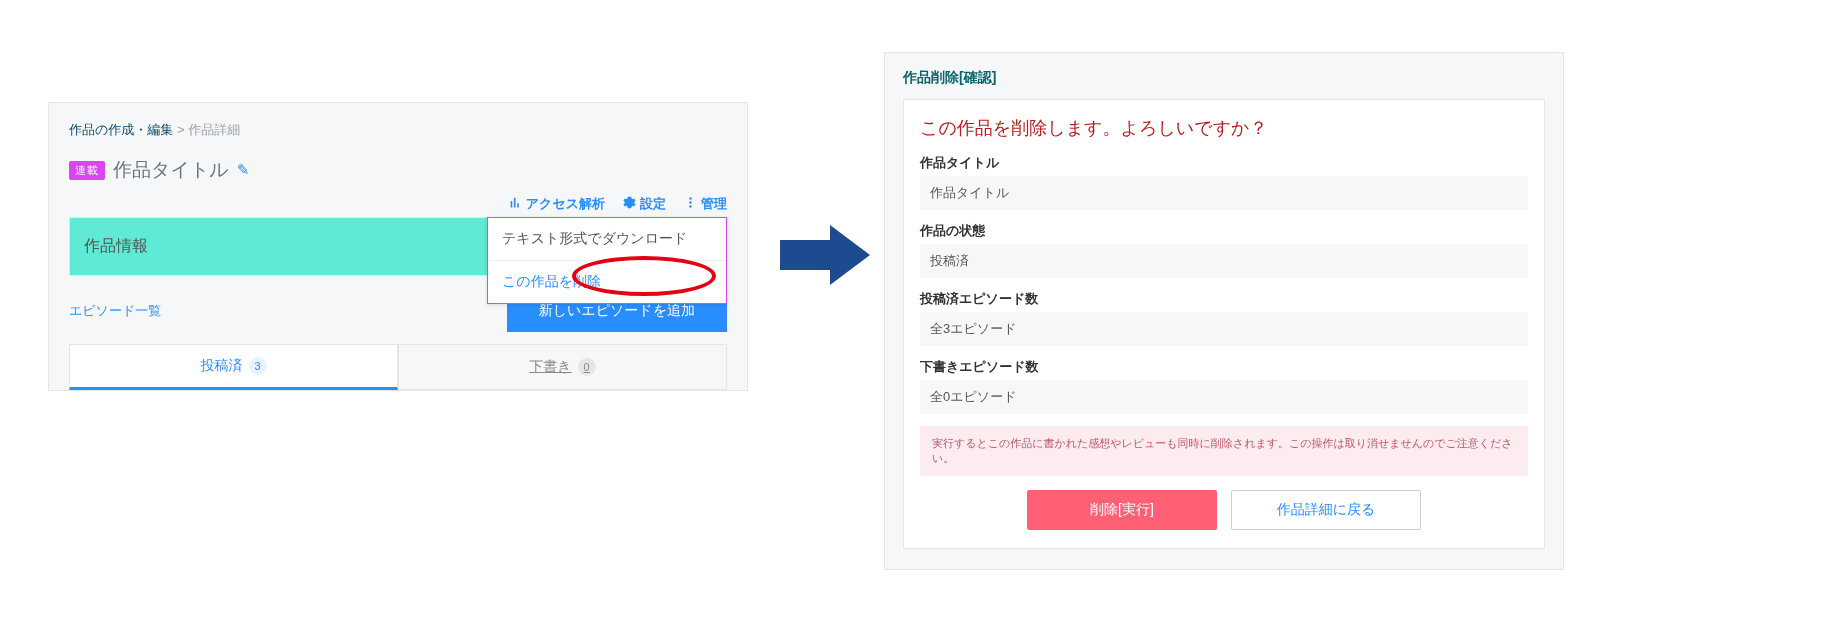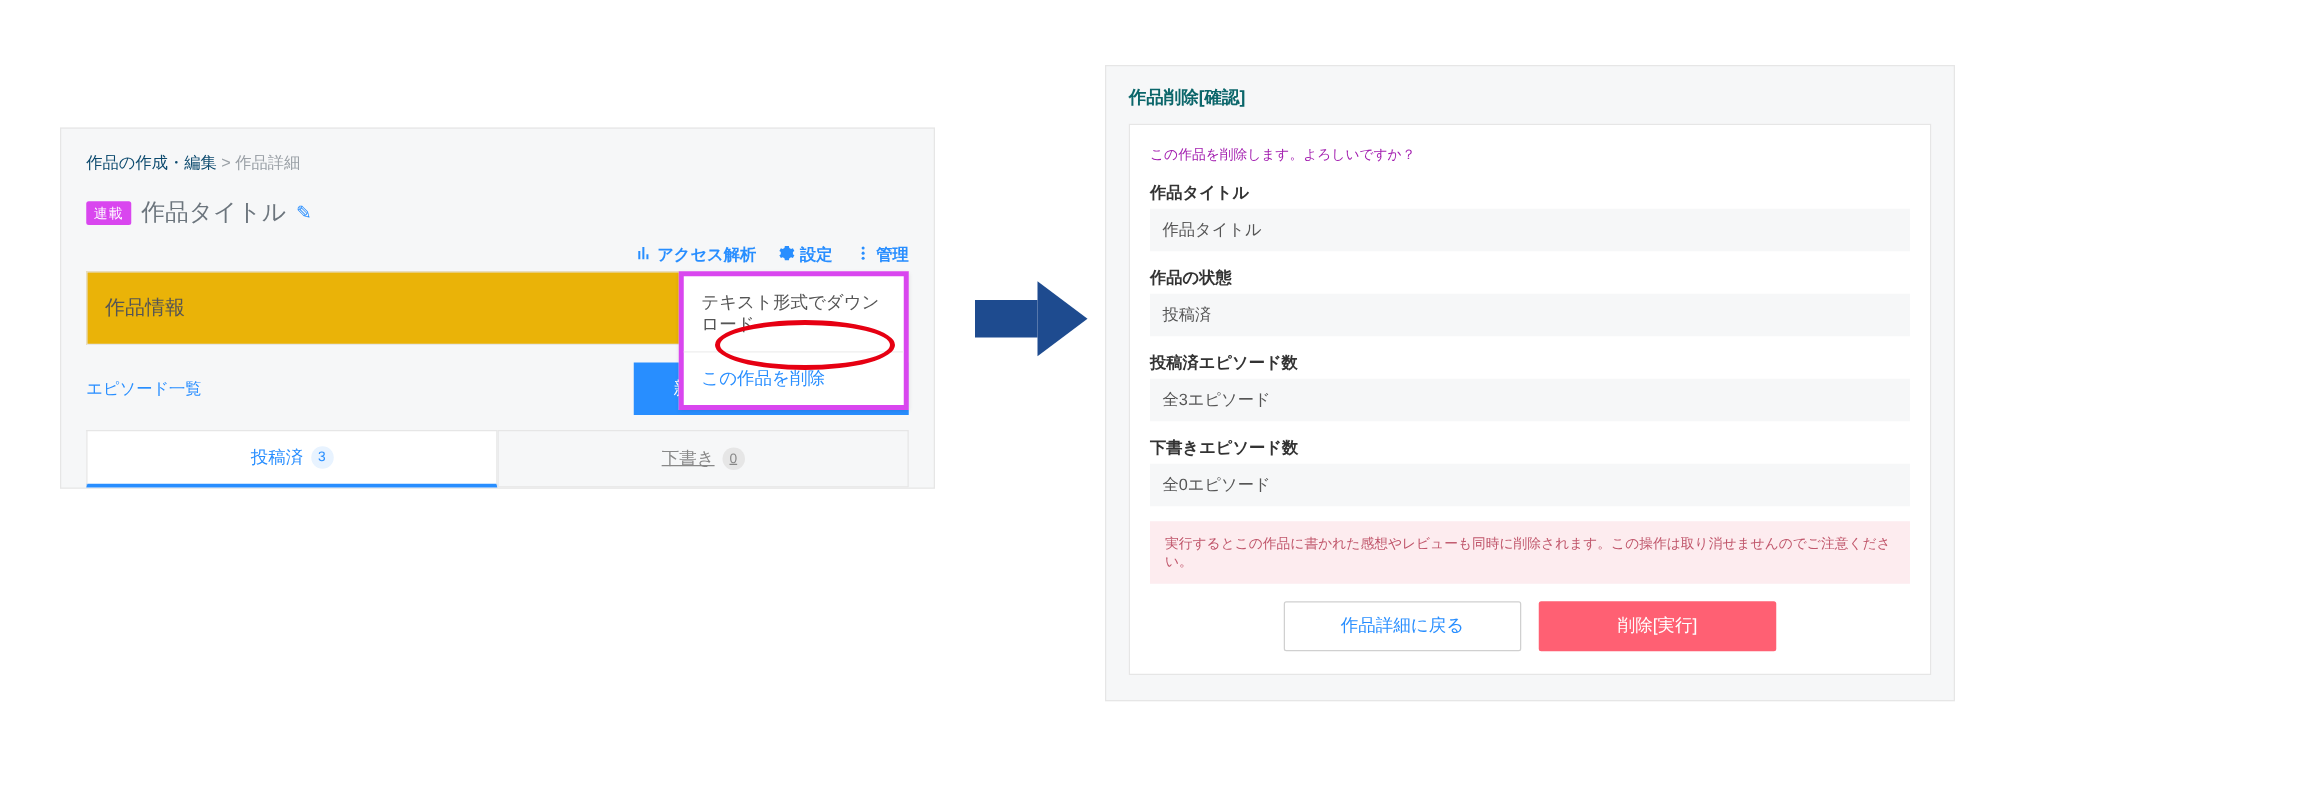--- a/index.html
+++ b/index.html
@@ -9,23 +9,23 @@
     .left-panel { position:absolute; left:48px; top:102px; width:700px; background:#f6f7f8; border:1px solid #e6e6e6; padding:18px 20px 0; }
     .breadcrumb { font-size:13px; color:#9aa0a6; margin-bottom:18px; }
     .breadcrumb a { color:#0c4a6e; text-decoration:none; }
     .title-row { display:flex; align-items:center; gap:8px; margin-bottom:4px; }
     .serial-badge { background:#d946ef; color:#fff; font-size:11px; padding:2px 6px; border-radius:2px; letter-spacing:1px; }
     .work-title { color:#6c757d; font-size:19px; font-weight:400; }
     .pencil-icon { color:#288eff; font-size:15px; }
     .toolbar { display:flex; justify-content:flex-end; gap:18px; font-size:13px; margin-top:12px; margin-bottom:4px;font-weight:bold; }
     .toolbar-item { color:#288eff; cursor:pointer; display:inline-flex; align-items:center; gap:4px; }
     .toolbar-icon { font-size:13px; }
-    .work-info-card { background:#eab308; border:1px solid #e6e6e6; padding:18px 14px; margin-bottom:14px; position:relative; }
+    .work-info-card { background:#5eead4; border:1px solid #e6e6e6; padding:18px 14px; margin-bottom:14px; position:relative; }
     .work-info-label { color:#555; font-size:16px; }
-    .dropdown { position:absolute; right:-1px; top:-1px; background:#fff; border:4px solid #d946ef; box-shadow:0 1px 4px rgba(0,0,0,.12); width:184px; z-index:10; }
+    .dropdown { position:absolute; right:-1px; top:-1px; background:#fff; border:1px solid #d946ef; box-shadow:0 1px 4px rgba(0,0,0,.12); width:240px; z-index:10; }
     .dropdown-item { padding:12px 14px; font-size:14px; color:#555; cursor:pointer; border-bottom:1px solid #eee; }
     .dropdown-item:last-child { border-bottom:none; color:#288eff; }
     .delete-emphasis { position:absolute; right:10px; top:38px; width:144px; height:40px; border:4px solid #e60012; border-radius:50%/50%; z-index:11; pointer-events:none; }
 
     .ep-header { display:flex; justify-content:space-between; align-items:center; margin-bottom:12px; }
     .ep-heading { color:#288eff; font-size:13px; font-weight:400; }
     .add-ep-btn { background:#288eff; color:#fff; font-size:14px; padding:12px 32px; border:none; cursor:pointer; }
     .tabs { display:flex; }
     .tab { flex:1; text-align:center; padding:12px 0; font-size:14px; background:#fff; border:1px solid #e6e6e6; display:flex; align-items:center; justify-content:center; gap:6px; }
     .tab.active { color:#288eff; border-bottom:3px solid #288eff; }
@@ -35,21 +35,21 @@
 
     
     .arrow { position:absolute; left:780px; top:225px; width:90px; height:60px; }
     .arrow-shaft { position:absolute; left:0; top:15px; width:50px; height:30px; background:#1e4b8f; }
     .arrow-head { position:absolute; left:50px; top:0; width:0; height:0; border-top:30px solid transparent; border-bottom:30px solid transparent; border-left:40px solid #1e4b8f; }
 
     
     .right-panel { position:absolute; left:884px; top:52px; width:680px; background:#f6f7f8; border:1px solid #e6e6e6; padding:16px 18px 20px; }
     .confirm-title { color:#0b666a; font-weight:700; font-size:14px; margin-bottom:12px; }
     .confirm-card { background:#fff; border:1px solid #e6e6e6; padding:16px 16px 18px; }
-    .confirm-msg { font-size:11px; color:#a21caf; margin-bottom:14px; }
+    .confirm-msg { font-size:18px; color:#b91c1c; margin-bottom:14px; }
     .field-label { font-size:13px; font-weight:700; color:#333; margin-bottom:4px; }
     .field-value { background:#f6f7f8; padding:8px 10px; font-size:13px; color:#555; margin-bottom:12px; }
     .warning-bar { background:#fdecef; color:#c0566b; font-size:11px; padding:10px 12px; margin:6px 0 14px; }
     .confirm-buttons { display:flex; justify-content:center; gap:14px; }
     .btn { padding:10px 0; font-size:14px; width:190px; text-align:center; cursor:pointer; border-radius:2px; }
     .btn-back { background:#fff; color:#288eff; border:1px solid #d0d0d0; }
     .btn-delete { background:#ff6073; color:#fff; border:none; }
   </style>
 </head>
 <body>
@@ -136,17 +136,17 @@
 
     <div class="field-label">投稿済エピソード数</div>
     <div class="field-value">全3エピソード</div>
 
     <div class="field-label">下書きエピソード数</div>
     <div class="field-value">全0エピソード</div>
 
     <div class="warning-bar">実行するとこの作品に書かれた感想やレビューも同時に削除されます。この操作は取り消せませんのでご注意ください。</div>
 
     <div class="confirm-buttons">
+      <button class="btn btn-delete">削除[実行]</button>
       <button class="btn btn-back">作品詳細に戻る</button>
-      <button class="btn btn-delete">削除[実行]</button>
     </div>
   </div>
 </div>
 
 </body></html>

